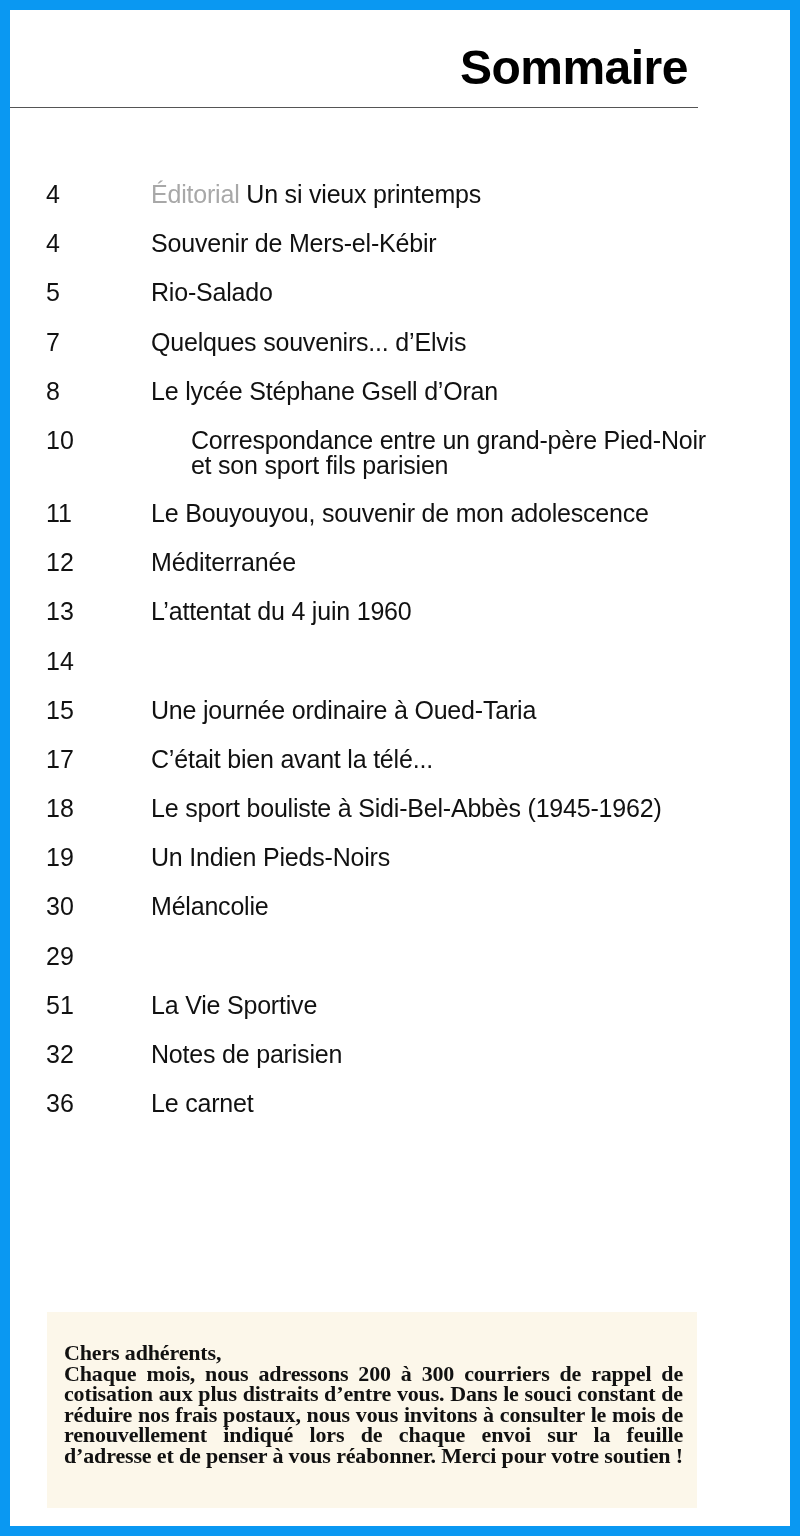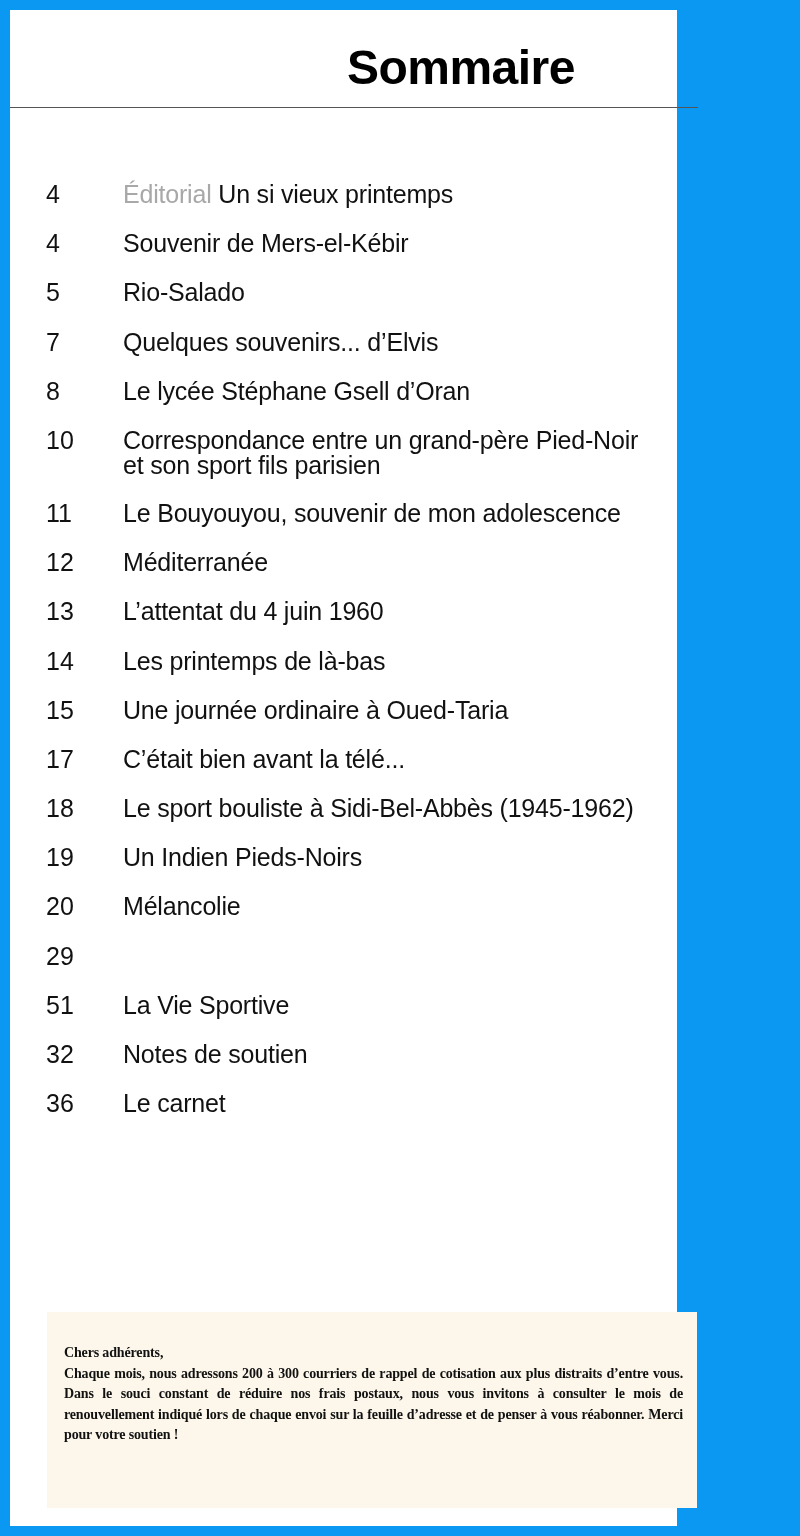--- a/index.html
+++ b/index.html
@@ -5,21 +5,21 @@
   html, body { margin: 0; padding: 0; }
   body {
     width: 800px; height: 1536px;
     background: #0a98f2;
     position: relative;
     overflow: hidden;
   }
   .page {
     position: absolute;
     left: 10px; top: 10px;
-    width: 667px; height: 1516px;
+    width: 780px; height: 1516px;
     background: #ffffff;
   }
   .title {
     position: absolute;
     right: 102px; top: 34px;
     font-family: "Liberation Sans", sans-serif;
     font-weight: bold;
     font-size: 48px;
     letter-spacing: -0.5px;
     color: #000;
@@ -40,42 +40,43 @@
     list-style: none;
     font-family: "Liberation Sans", sans-serif;
     font-size: 25px;
     color: #111;
   }
   .toc li {
     display: flex;
     align-items: flex-start;
     height: 49.2px;
   }
-  .toc li.double { height: 73px; }
+  .toc li.double { height: 73px; justify-content: space-between; }
   .toc .num {
     width: 77px;
     flex: none;
     line-height: 29px;
   }
   .toc .txt {
     line-height: 25px;
     padding-top: 2px;
     letter-spacing: -0.2px;
+    margin-left: 28px;
   }
   .toc .kicker { color: #a8a8a8; }
   .notice {
     position: absolute;
     left: 37px; top: 1302px;
     width: 650px; height: 196px;
     background: #fcf7ea;
     box-sizing: border-box;
     padding: 31px 14px 0 17px;
     font-family: "Liberation Serif", serif;
     font-weight: bold;
-    font-size: 14px;
+    font-size: 22px;
     line-height: 20.6px;
     color: #111;
     letter-spacing: -0.15px;
   }
   .notice p { margin: 0; text-align: justify; }
 </style>
 </head>
 <body>
 
 <div class="page">
@@ -114,52 +115,51 @@
     <li>
       <span class="num">12</span>
       <span class="txt">Méditerranée</span>
     </li>
     <li>
       <span class="num">13</span>
       <span class="txt">L’attentat du 4 juin 1960</span>
     </li>
     <li>
       <span class="num">14</span>
-      <span class="txt">Les printemps de là-bas</span>
     </li>
     <li>
       <span class="num">15</span>
       <span class="txt">Une journée ordinaire à Oued-Taria</span>
     </li>
     <li>
       <span class="num">17</span>
       <span class="txt">C’était bien avant la télé...</span>
     </li>
     <li>
       <span class="num">18</span>
       <span class="txt">Le sport bouliste à Sidi-Bel-Abbès (1945-1962)</span>
     </li>
     <li>
       <span class="num">19</span>
       <span class="txt">Un Indien Pieds-Noirs</span>
     </li>
     <li>
-      <span class="num">20</span>
+      <span class="num">30</span>
       <span class="txt">Mélancolie</span>
     </li>
     <li>
       <span class="num">29</span>
     </li>
     <li>
       <span class="num">51</span>
       <span class="txt">La Vie Sportive</span>
     </li>
     <li>
       <span class="num">32</span>
-      <span class="txt">Notes de soutien</span>
+      <span class="txt">Notes de parisien</span>
     </li>
     <li>
       <span class="num">36</span>
       <span class="txt">Le carnet</span>
     </li>
   </ul>
 
   <div class="notice">
     <p>Chers adhérents,</p>
     <p>Chaque mois, nous adressons 200 à 300 courriers de rappel de cotisation aux plus distraits d’entre vous. Dans le souci constant de réduire nos frais postaux, nous vous invitons à consulter le mois de renouvellement indiqué lors de chaque envoi sur la feuille d’adresse et de penser à vous réabonner. Merci pour votre soutien !</p>

